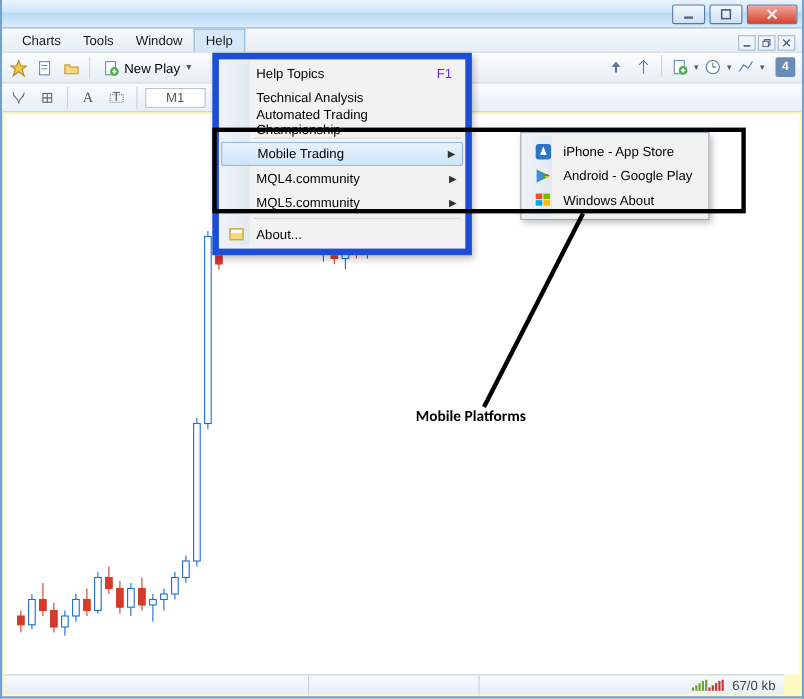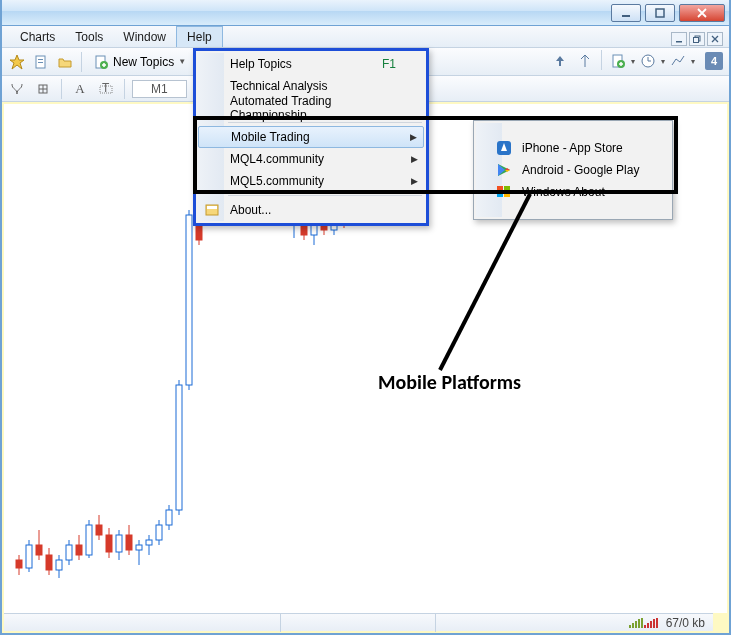--- a/index.html
+++ b/index.html
@@ -16,32 +16,32 @@
 .toolbar{height:28px;background:linear-gradient(#fbfcfe,#e7eef6);border-bottom:1px solid #c5d3e2;display:flex;align-items:center;padding-left:4px;gap:2px}
 .toolbar2{height:26px;background:linear-gradient(#fbfcfe,#e7eef6);border-bottom:1px solid #c5d3e2;display:flex;align-items:center;padding-left:4px;gap:4px}
 .tbtn{width:22px;height:22px;display:flex;align-items:center;justify-content:center;border:1px solid transparent}
 .sep{width:1px;height:20px;background:#c5d3e2;margin:0 3px}
 .neworder{display:flex;align-items:center;gap:4px;padding:0 6px;height:22px}
 .dd-arrow{font-size:8px;color:#555}
 .chart{position:absolute;left:2px;right:2px;top:104px;bottom:20px;background:#fff;overflow:hidden}
 .statusbar{position:absolute;bottom:2px;left:2px;right:16px;height:18px;background:linear-gradient(#f7f9fc,#e8eef6);border-top:1px solid #c5d3e2;display:flex;justify-content:flex-end;align-items:center;padding-right:8px;gap:8px;font-size:11px;color:#444}
 .signal{display:flex;align-items:flex-end;gap:1px;height:10px}
 .signal span{width:2px;background:#7aa030}
-.dropdown{position:absolute;top:48px;left:193px;width:236px;background:#f2f2f2;border:3px solid #1d4ed8;box-shadow:2px 3px 6px rgba(0,0,0,.25);padding:2px}
+.dropdown{position:absolute;top:48px;left:193px;width:236px;background:#f2f2f2;border:6px solid #1d4ed8;box-shadow:2px 3px 6px rgba(0,0,0,.25);padding:2px}
 .dropdown .iconcol{position:absolute;left:2px;top:2px;bottom:2px;width:26px;background:linear-gradient(to right,#eef2f7,#e2e9f2);}
 .dd-item{position:relative;height:22px;display:flex;align-items:center;padding-left:32px;padding-right:20px}
 .dd-item.hl{background:linear-gradient(#e8f2fd,#cfe4f8);border:1px solid #8eb8e0;border-radius:2px;margin:0}
 .dd-sep{height:1px;background:#d0d6de;margin:3px 2px 3px 30px}
 .dd-sub-arrow{position:absolute;right:6px;font-size:9px;color:#333}
-.dd-shortcut{position:absolute;right:28px;color:#15803d}
-.submenu{position:absolute;top:120px;left:473px;width:200px;background:#f2f2f2;border:1px solid #9aa7b4;box-shadow:2px 3px 6px rgba(0,0,0,.25);padding:16px}
+.dd-shortcut{position:absolute;right:10px;color:#6d28d9}
+.submenu{position:absolute;top:120px;left:473px;width:172px;background:#f2f2f2;border:1px solid #9aa7b4;box-shadow:2px 3px 6px rgba(0,0,0,.25);padding:6px}
 .submenu .iconcol{position:absolute;left:2px;top:2px;bottom:2px;width:26px;background:linear-gradient(to right,#eef2f7,#e2e9f2)}
 .sm-item{position:relative;height:22px;display:flex;align-items:center;padding-left:32px}
 .annot-box{position:absolute;border:4px solid #000}
-.annot-text{position:absolute;font-family:Calibri,Arial,sans-serif;font-size:20px;font-weight:700;color:#000}
+.annot-text{position:absolute;font-family:Calibri,Arial,sans-serif;font-size:14px;font-weight:700;color:#000}
 .ico{width:16px;height:16px;display:inline-block}
 svg{display:block}
 .tf{border:1px solid #b7c3d1;height:18px;padding:0 18px;display:flex;align-items:center;color:#555;background:#fff}
 .num-badge{position:absolute;top:52px;right:6px;width:18px;height:18px;background:#6a8bb5;color:#fff;border-radius:2px;display:flex;align-items:center;justify-content:center;font-size:11px;font-weight:600}
 </style>
 </head>
 <body>
 
 <div class="win-frame">
  <div class="titlebar">
@@ -114,21 +114,21 @@
       </div>
   <div class="sep"></div>
   <div class="neworder">
    <span class="ico">
           <svg width="16" height="16">
             <rect x="3" y="2" width="9" height="12" fill="#fff" stroke="#6a8fb5"></rect>
             <circle cx="11" cy="11" r="4" fill="#4caf50"></circle>
             <path d="M11 9 v4 M9 11 h4" stroke="#fff" stroke-width="1.5"></path>
           </svg>
         </span>
-   <span>New Topics</span>
+   <span>New Play</span>
    <span class="dd-arrow">▼</span>
   </div>
  </div>
 
  <div class="toolbar2">
   <div class="tbtn">
         <svg width="16" height="16">
           <path d="M3 3 c0 6 5 4 5 10 M13 3 c0 6 -5 4 -5 10" stroke="#666" fill="none"></path>
         </svg>
       </div>

